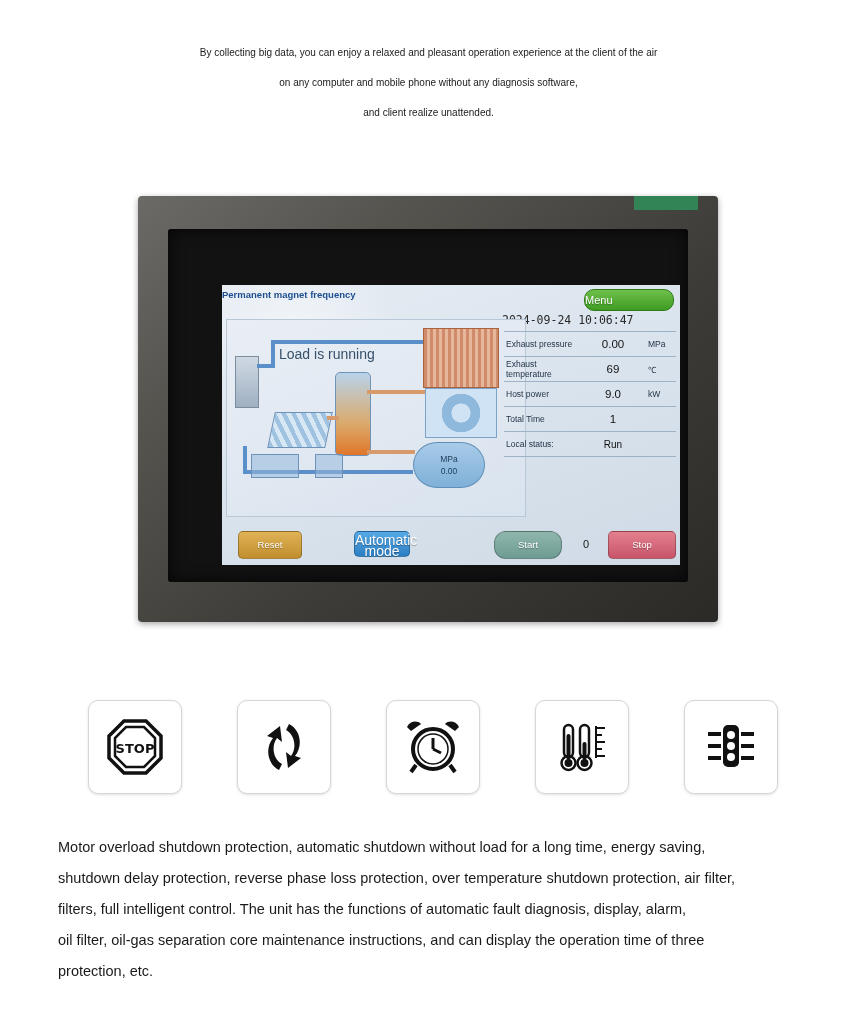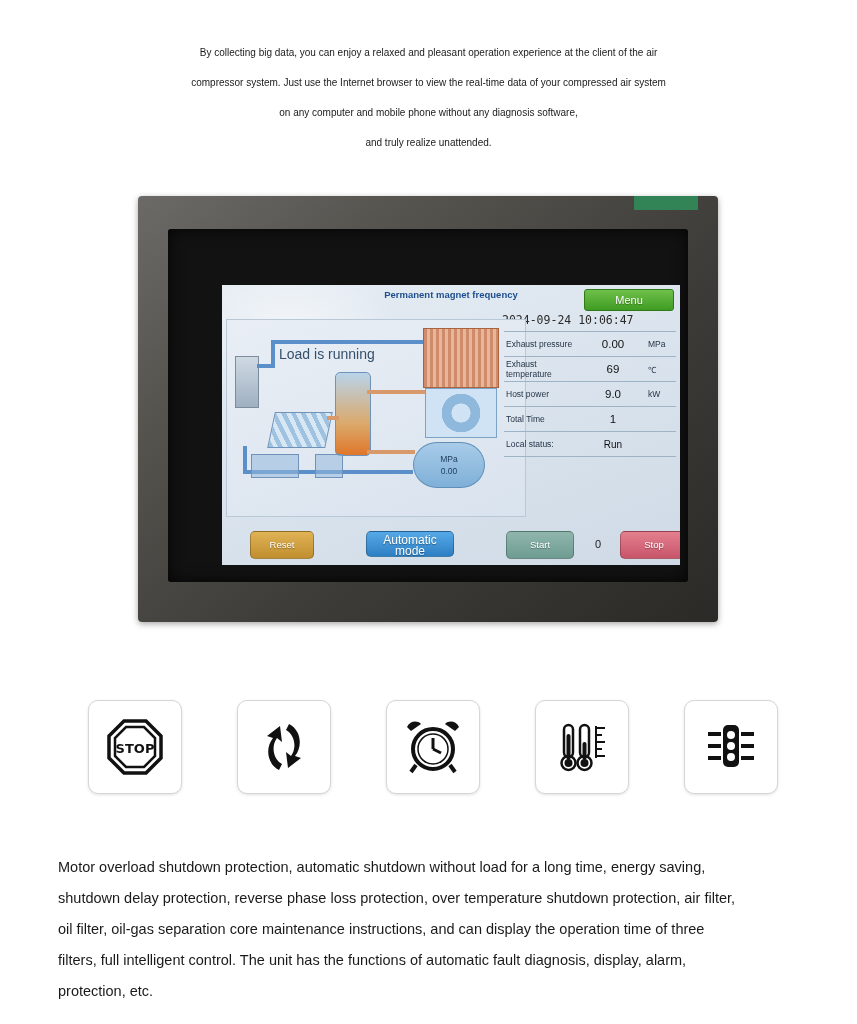--- a/index.html
+++ b/index.html
@@ -91,38 +91,38 @@
   .screen-glow {
     position: absolute;
     left: -40px; top: -30px;
     width: 220px; height: 150px;
     background: radial-gradient(ellipse at center, rgba(255,255,255,.55), rgba(255,255,255,0) 70%);
     pointer-events: none;
   }
   .screen-title {
     position: absolute;
     left: 0; right: 0; top: 4px;
-    text-align: center;
+    text-align: left;
     font-size: 9.5px;
     line-height: 12px;
     color: #1d4e8f;
     font-weight: bold;
   }
   .menu-btn {
     position: absolute;
     right: 6px;
     top: 4px;
     width: 88px;
     height: 20px;
     background: linear-gradient(#6fc04a,#3f9c23);
     border: 1px solid #2f7a18;
-    border-radius: 3px;
+    border-radius: 10px;
     color: #ffffff;
     font-size: 11px;
-    text-align: center;
+    text-align: left;
     line-height: 20px;
     text-shadow: 0 1px 1px rgba(0,0,0,.35);
   }
   .datetime {
     position: absolute;
     right: 8px;
     top: 28px;
     width: 170px;
     text-align: left;
     font-family: "DejaVu Sans Mono", monospace;
@@ -235,39 +235,39 @@
     font-size: 8.5px;
     text-align: center;
     padding-top: 10px;
     box-sizing: border-box;
     line-height: 12px;
   }
 
   
   .btn-row {
     position: absolute;
-    left: 12px; right: 0;
+    left: 0; right: 0;
     bottom: 6px;
     height: 28px;
     padding-left: 40px;
   }
   .hbtn {
     position: absolute;
     height: 26px;
     border-radius: 5px;
     font-size: 9.5px;
     color: #fff;
     text-align: center;
     line-height: 26px;
     border: 1px solid rgba(0,0,0,.25);
     text-shadow: 0 1px 1px rgba(0,0,0,.35);
   }
   .btn-reset { left: 16px; width: 62px; background: linear-gradient(#e0b356,#c08e2e); }
-  .btn-auto  { left: 132px; width: 88px; background: linear-gradient(#56a9e6,#2d7fc4); line-height: 11px; padding-top: 3px; box-sizing: border-box; font-size: 12px;}
-  .btn-start { left: 272px; width: 66px; background: linear-gradient(#8fb6ad,#6e9c92); }
+  .btn-auto  { left: 132px; width: 56px; background: linear-gradient(#56a9e6,#2d7fc4); line-height: 11px; padding-top: 3px; box-sizing: border-box; font-size: 14px;}
+  .btn-start { left: 272px; width: 66px; background: linear-gradient(#8fb6ad,#6e9c92); border-radius: 12px; }
   .btn-stop  { left: 386px; width: 66px; background: linear-gradient(#e3808e,#c8556a); }
   .counter {
     position: absolute;
     left: 352px;
     top: 0;
     width: 24px;
     line-height: 26px;
     text-align: center;
     font-size: 11px;
     color: #1a1a1a;
@@ -296,31 +296,29 @@
 
   
   .outro {
     position: absolute;
     left: 58px;
     top: 832px;
     width: 742px;
     font-size: 14.5px;
     line-height: 31px;
     color: #1a1a1a;
-    margin-top: 20px;
   }
 </style>
 </head>
 <body>
 
 <div class="intro">
   <div class="l1">By collecting big data, you can enjoy a relaxed and pleasant operation experience at the client of the air</div>
-  <div class="l2">compressor system. Just use the Internet browser to view the real-time data of your compressed air system</div>
   <div class="l3">on any computer and mobile phone without any diagnosis software,</div>
-  <div class="l4">and truly realize unattended.</div>
+  <div class="l4">and client realize unattended.</div>
 </div>
 
 <div class="hmi-wrap">
   <div class="bezel-outer"></div>
   <div class="bezel-green"></div>
   <div class="bezel-inner">
 
     <div class="screen">
       <div class="screen-glow"></div>
 
@@ -468,16 +466,16 @@
       <rect x="6" y="38" width="13" height="4" fill="#111"></rect>
       <rect x="39" y="38" width="13" height="4" fill="#111"></rect>
     </svg>
   </div>
 
 </div>
 
 <div class="outro">
   <div>Motor overload shutdown protection, automatic shutdown without load for a long time, energy saving,</div>
   <div>shutdown delay protection, reverse phase loss protection, over temperature shutdown protection, air filter,</div>
+  <div>filters, full intelligent control. The unit has the functions of automatic fault diagnosis, display, alarm,</div>
   <div>oil filter, oil-gas separation core maintenance instructions, and can display the operation time of three</div>
-  <div>filters, full intelligent control. The unit has the functions of automatic fault diagnosis, display, alarm,</div>
   <div>protection, etc.</div>
 </div>
 
 </body></html>

